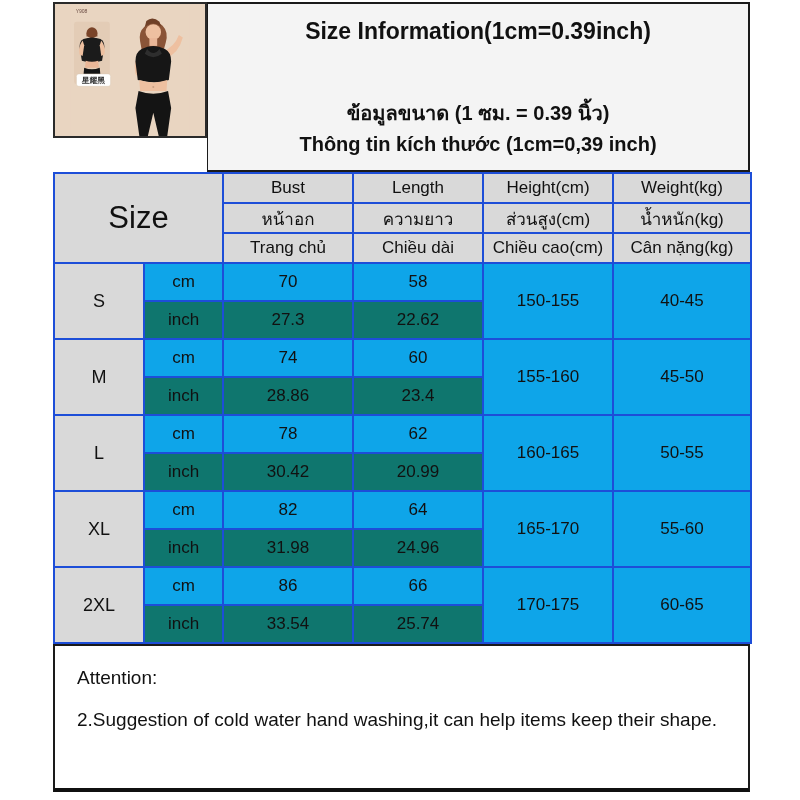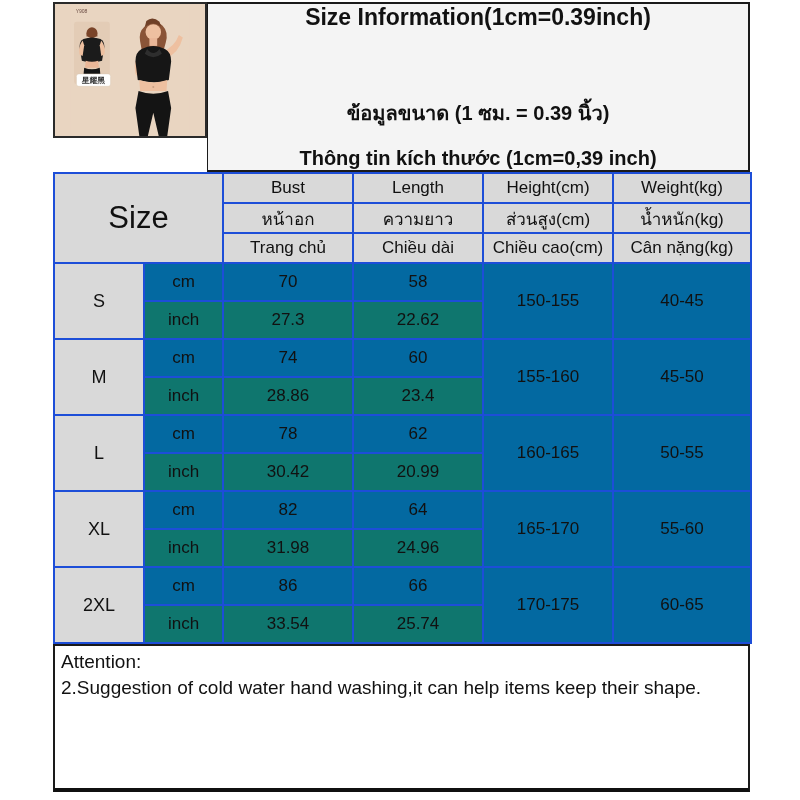--- a/index.html
+++ b/index.html
@@ -10,45 +10,45 @@
   
   .top { display: flex; height: 170px; }
   .photo {
     width: 154px; height: 136px; flex: 0 0 154px;
     background: #e9d5c1; border: 2px solid #2a2a2a; position: relative; overflow: hidden;
   }
   .photo svg { display: block; width: 100%; height: 100%; }
   .titlebox {
     flex: 1; border: 2px solid #1a1a1a; border-left-width: 1px; background: #f4f4f4;
     display: flex; flex-direction: column; justify-content: center; align-items: center;
-    gap: 18px; font-weight: bold; text-align: center;
+    gap: 4px; font-weight: bold; text-align: center;
   }
   .t-en { font-size: 23px; letter-spacing: 0px; }
   .t-th { font-size: 20px; margin-top: 48px; }
   .t-vi { font-size: 20px; }
 
   
   table.size-table { border-collapse: collapse; width: 697px; table-layout: fixed; }
   .size-table td {
     border: 2px solid #1d4ed8; text-align: center; vertical-align: middle;
     font-weight: normal; overflow: hidden; padding: 0;
   }
   .size-table thead td { background: #d9d9d9; height: 30px; font-size: 17px; }
   .size-table td.corner { font-size: 31px; }
   .size-table tbody td { height: 38px; font-size: 17px; background: #0f766e; }
   .size-table tbody td.size-cell { background: #d9d9d9; font-size: 18px; }
-  .size-table tbody td.tint { background: #0369a1; margin-top: 44px; }
+  .size-table tbody td.tint { background: #0ea5e9; margin-top: 44px; }
 
   
   .attention {
     border: 2px solid #1a1a1a; border-bottom: 4px solid #101010;
     height: 148px; padding: 3px 8px 0 6px; font-size: 19px; line-height: 1.38;
     background: #ffffff;
   }
-  .attention p { margin: 0; }
+  .attention p { margin: 16px; }
 </style>
 </head>
 <body>
 
 <div class="content">
 
   <div class="top">
 
     <div class="photo">
       <svg viewBox="0 0 154 170" aria-hidden="true">

